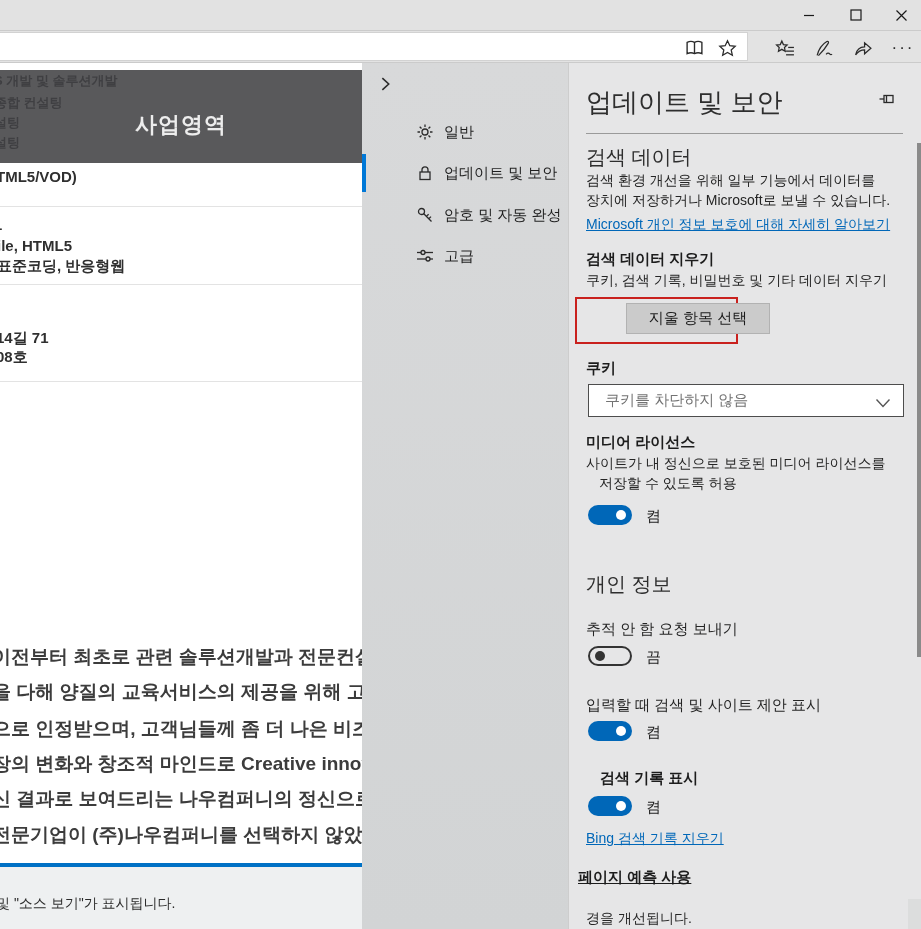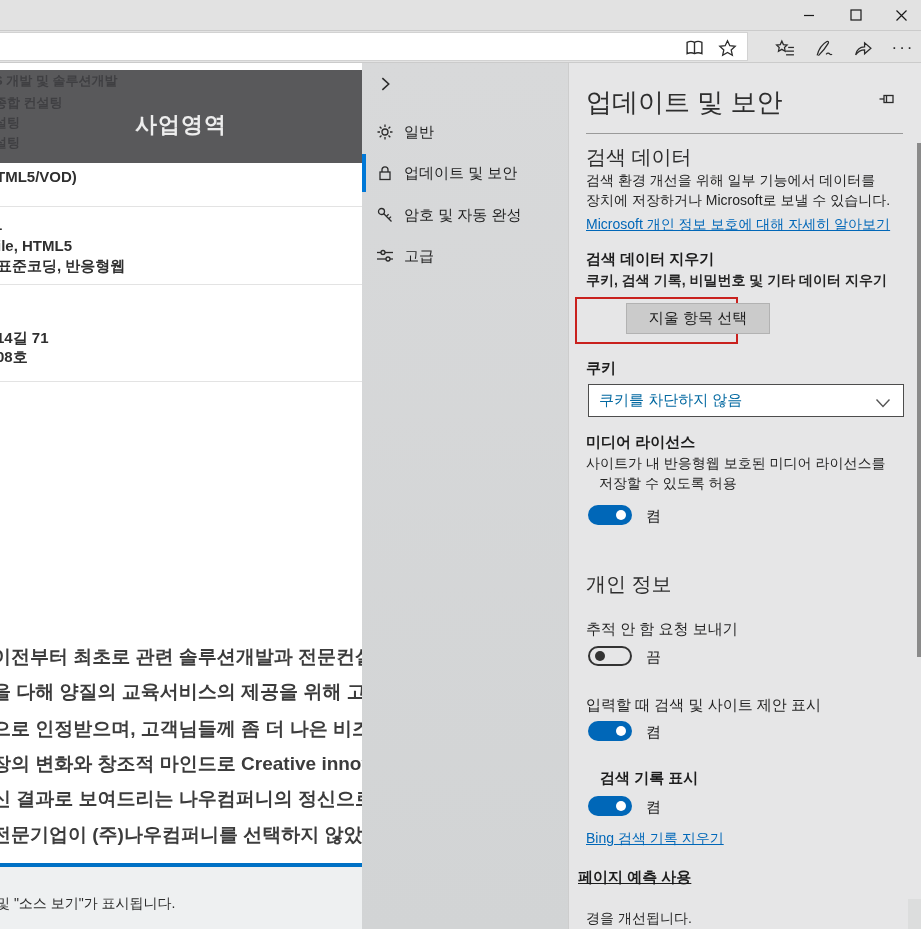--- a/index.html
+++ b/index.html
@@ -28,38 +28,38 @@
   #page-header-title { position:absolute; left:81px; top:40px; width:200px; text-align:center; color:#ededed; font-size:22px; font-weight:700; letter-spacing:1px; }
   .pg-bold { position:absolute; color:#2f2f2f; font-weight:700; font-size:15px; white-space:nowrap; }
   .pg-divider { position:absolute; left:0; width:362px; height:1px; background:#e3e3e3; }
   .para-line { position:absolute; left:-8px; width:620px; color:#3c3c3c; font-size:19px; font-weight:600; white-space:nowrap; }
   #statusbar-line { position:absolute; left:0; top:800px; width:362px; height:4px; background:#0071c5; }
   #statusbar { position:absolute; left:0; top:804px; width:362px; height:62px; background:#eef0f1; }
   #statusbar-text { position:absolute; left:-4px; top:28px; width:420px; font-size:14px; color:#2b2b2b; white-space:nowrap; }
 
   
   #sb { left:362px; top:63px; width:206px; height:866px; background:linear-gradient(#d8d9da, #d2d4d5); }
-  .sb-item { position:absolute; left:0; width:206px; height:38px; display:flex; align-items:center; cursor:default; }
+  .sb-item { position:absolute; left:0; width:206px; height:38px; display:flex; align-items:center; cursor:default;padding-left:40px; }
   .sb-item .sb-icon { margin-left:14px; width:18px; height:18px; }
   .sb-item .sb-label { margin-left:10px; font-size:15px; color:#1f1f1f; white-space:nowrap; }
   .sb-item.active::before { content:""; position:absolute; left:0; top:0; width:4px; height:38px; background:#0078d7; }
 
   
   #panel { left:568px; top:63px; width:353px; height:866px; background:#e6e6e7; border-left:1px solid #cdcdcd; }
   .p-abs { position:absolute; white-space:nowrap; }
   #panel-title { left:17px; top:22px; font-size:26px; color:#2e2e2e; }
   #panel-divider { left:17px; top:70px; width:317px; height:1px; background:#9a9a9a; position:absolute; }
   .p-h2 { font-size:20px; color:#2e2e2e; }
   .p-body { font-size:14px; color:#252525; }
   .p-bold { font-size:15px; font-weight:700; color:#1c1c1c; }
   .p-link { font-size:14px; color:#0067b8; text-decoration:underline; cursor:pointer; }
   #red-box { position:absolute; left:6px; top:234px; width:163px; height:47px; border:2px solid #c9211e; }
   #clear-btn { position:absolute; left:17px; top:240px; width:144px; height:31px; background:#cbcbcb; border:1px solid #b2b2b2; font-size:15px; color:#1c1c1c; display:flex; align-items:center; justify-content:center;margin-left:40px; }
   #cookie-dd { position:absolute; left:19px; top:321px; width:316px; height:33px; background:#fff; border:1px solid #4d4d4d; display:flex; align-items:center; }
-  #cookie-dd .dd-text { margin-left:10px; font-size:15px; color:#0369a1; }
+  #cookie-dd .dd-text { margin-left:16px; font-size:15px; color:#737373; }
   #cookie-dd .dd-chev { position:absolute; right:12px; top:10px; }
 
   .toggle { position:absolute; width:44px; height:20px; border-radius:10px; cursor:pointer; }
   .toggle.on { background:#0067b8; }
   .toggle.on .knob { position:absolute; left:28px; top:5px; width:10px; height:10px; border-radius:50%; background:#fff; }
   .toggle.off { background:transparent; border:2px solid #333; }
   .toggle.off .knob { position:absolute; left:5px; top:3px; width:10px; height:10px; border-radius:50%; background:#333; }
   .toggle-label { position:absolute; font-size:15px; color:#1c1c1c; }
 
   #scroll-thumb { position:absolute; left:348px; top:80px; width:5px; height:514px; background:#8a8a8a; }
@@ -233,36 +233,36 @@
         </svg>
     </div>
     <div id="panel-divider"></div>
 
     <div class="p-abs p-h2" style="left:17px; top:81px;">검색 데이터</div>
     <div class="p-abs p-body" style="left:17px; top:109px;">검색 환경 개선을 위해 일부 기능에서 데이터를</div>
     <div class="p-abs p-body" style="left:17px; top:129px;">장치에 저장하거나 Microsoft로 보낼 수 있습니다.</div>
     <div class="p-abs p-link" style="left:17px; top:153px;">Microsoft 개인 정보 보호에 대해 자세히 알아보기</div>
 
     <div class="p-abs p-bold" style="left:17px; top:187px;text-align:right;">검색 데이터 지우기</div>
-    <div class="p-abs p-body" style="left:17px; top:209px;font-weight:bold;">쿠키, 검색 기록, 비밀번호 및 기타 데이터 지우기</div>
+    <div class="p-abs p-body" style="left:17px; top:209px;">쿠키, 검색 기록, 비밀번호 및 기타 데이터 지우기</div>
     <div id="red-box"></div>
     <div id="clear-btn">지울 항목 선택</div>
 
     <div class="p-abs p-bold" style="left:17px; top:296px;">쿠키</div>
     <div id="cookie-dd">
       <span class="dd-text">쿠키를 차단하지 않음</span>
       <span class="dd-chev">
         <svg width="16" height="12" viewBox="0 0 16 12">
             <path d="M1.5 2.5 L8 9.5 L14.5 2.5" fill="none" stroke="#555" stroke-width="1.4"></path>
           </svg>
       </span>
     </div>
 
     <div class="p-abs p-bold" style="left:17px; top:370px;">미디어 라이선스</div>
-    <div class="p-abs p-body" style="left:17px; top:392px;">사이트가 내 반응형웹 보호된 미디어 라이선스를</div>
+    <div class="p-abs p-body" style="left:17px; top:392px;">사이트가 내 정신으로 보호된 미디어 라이선스를</div>
     <div class="p-abs p-body" style="left:30px; top:412px;">저장할 수 있도록 허용</div>
     <div class="toggle on" style="left:19px; top:442px;">
         <span class="knob"></span>
       </div>
     <div class="toggle-label" style="left:77px; top:444px;">켬</div>
 
     <div class="p-abs p-h2" style="left:17px; top:508px;">개인 정보</div>
 
     <div class="p-abs p-body" style="left:17px; top:557px; font-size:15px;">추적 안 함 요청 보내기</div>
     <div class="toggle off" style="left:19px; top:583px;">

